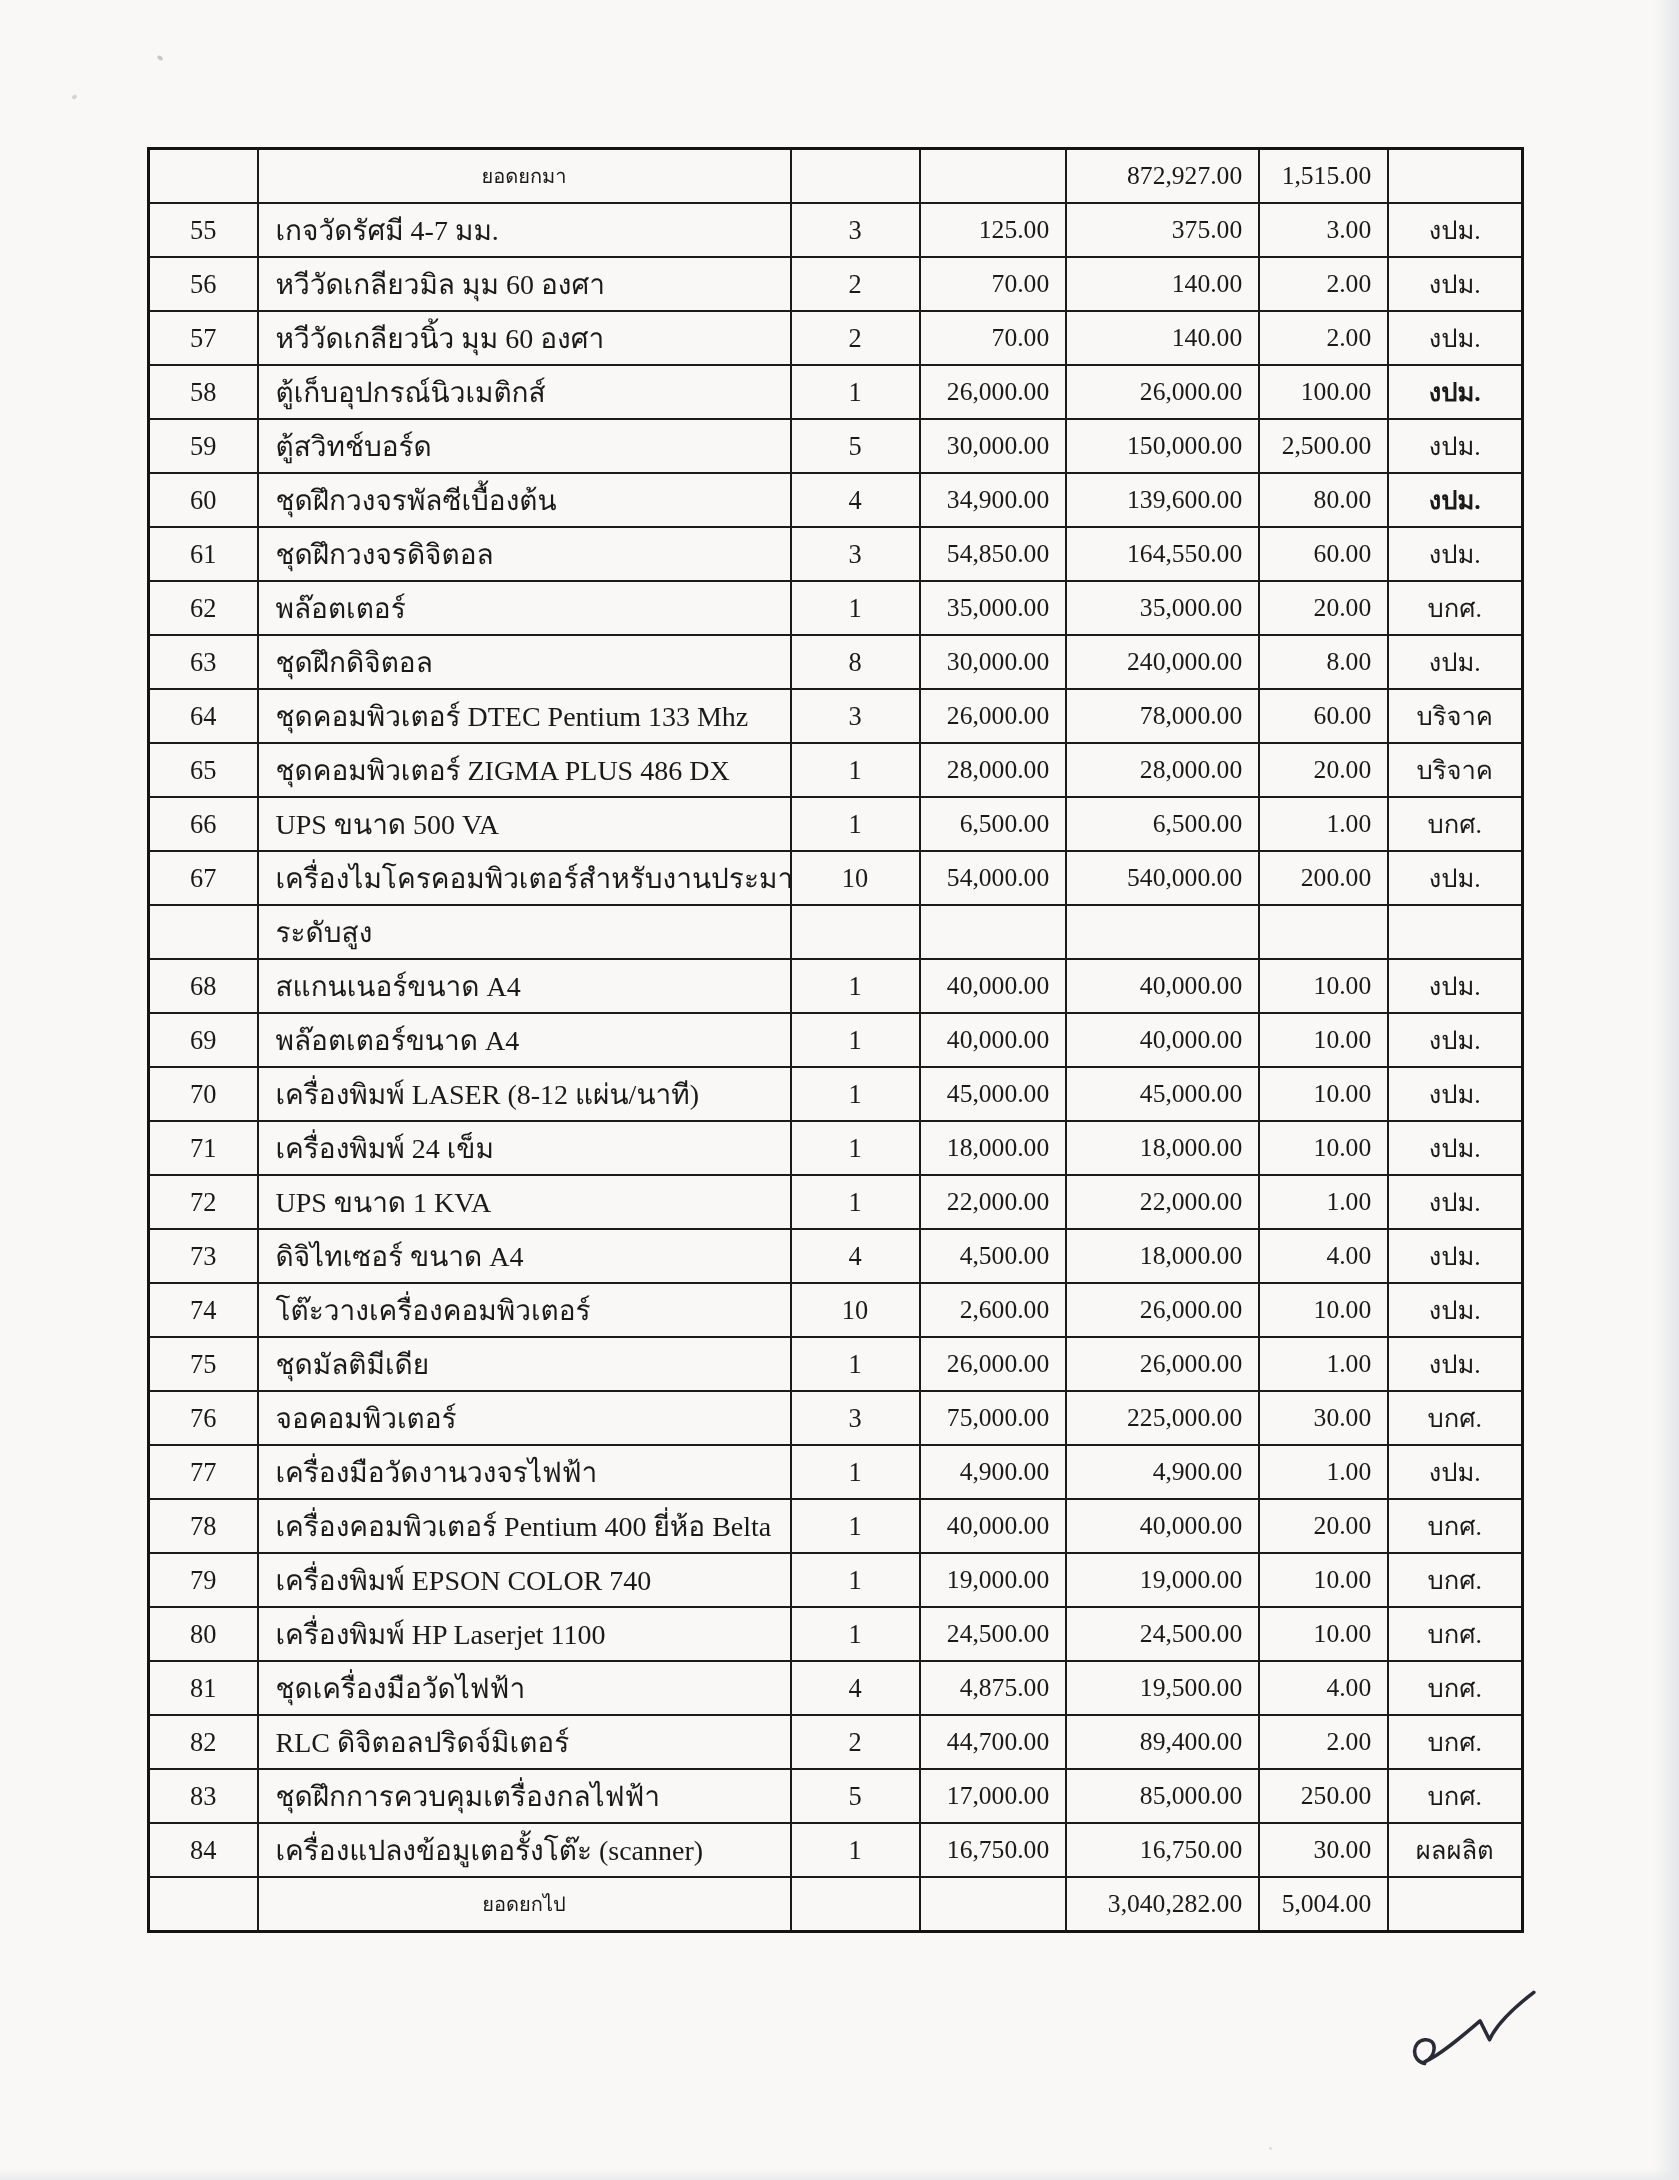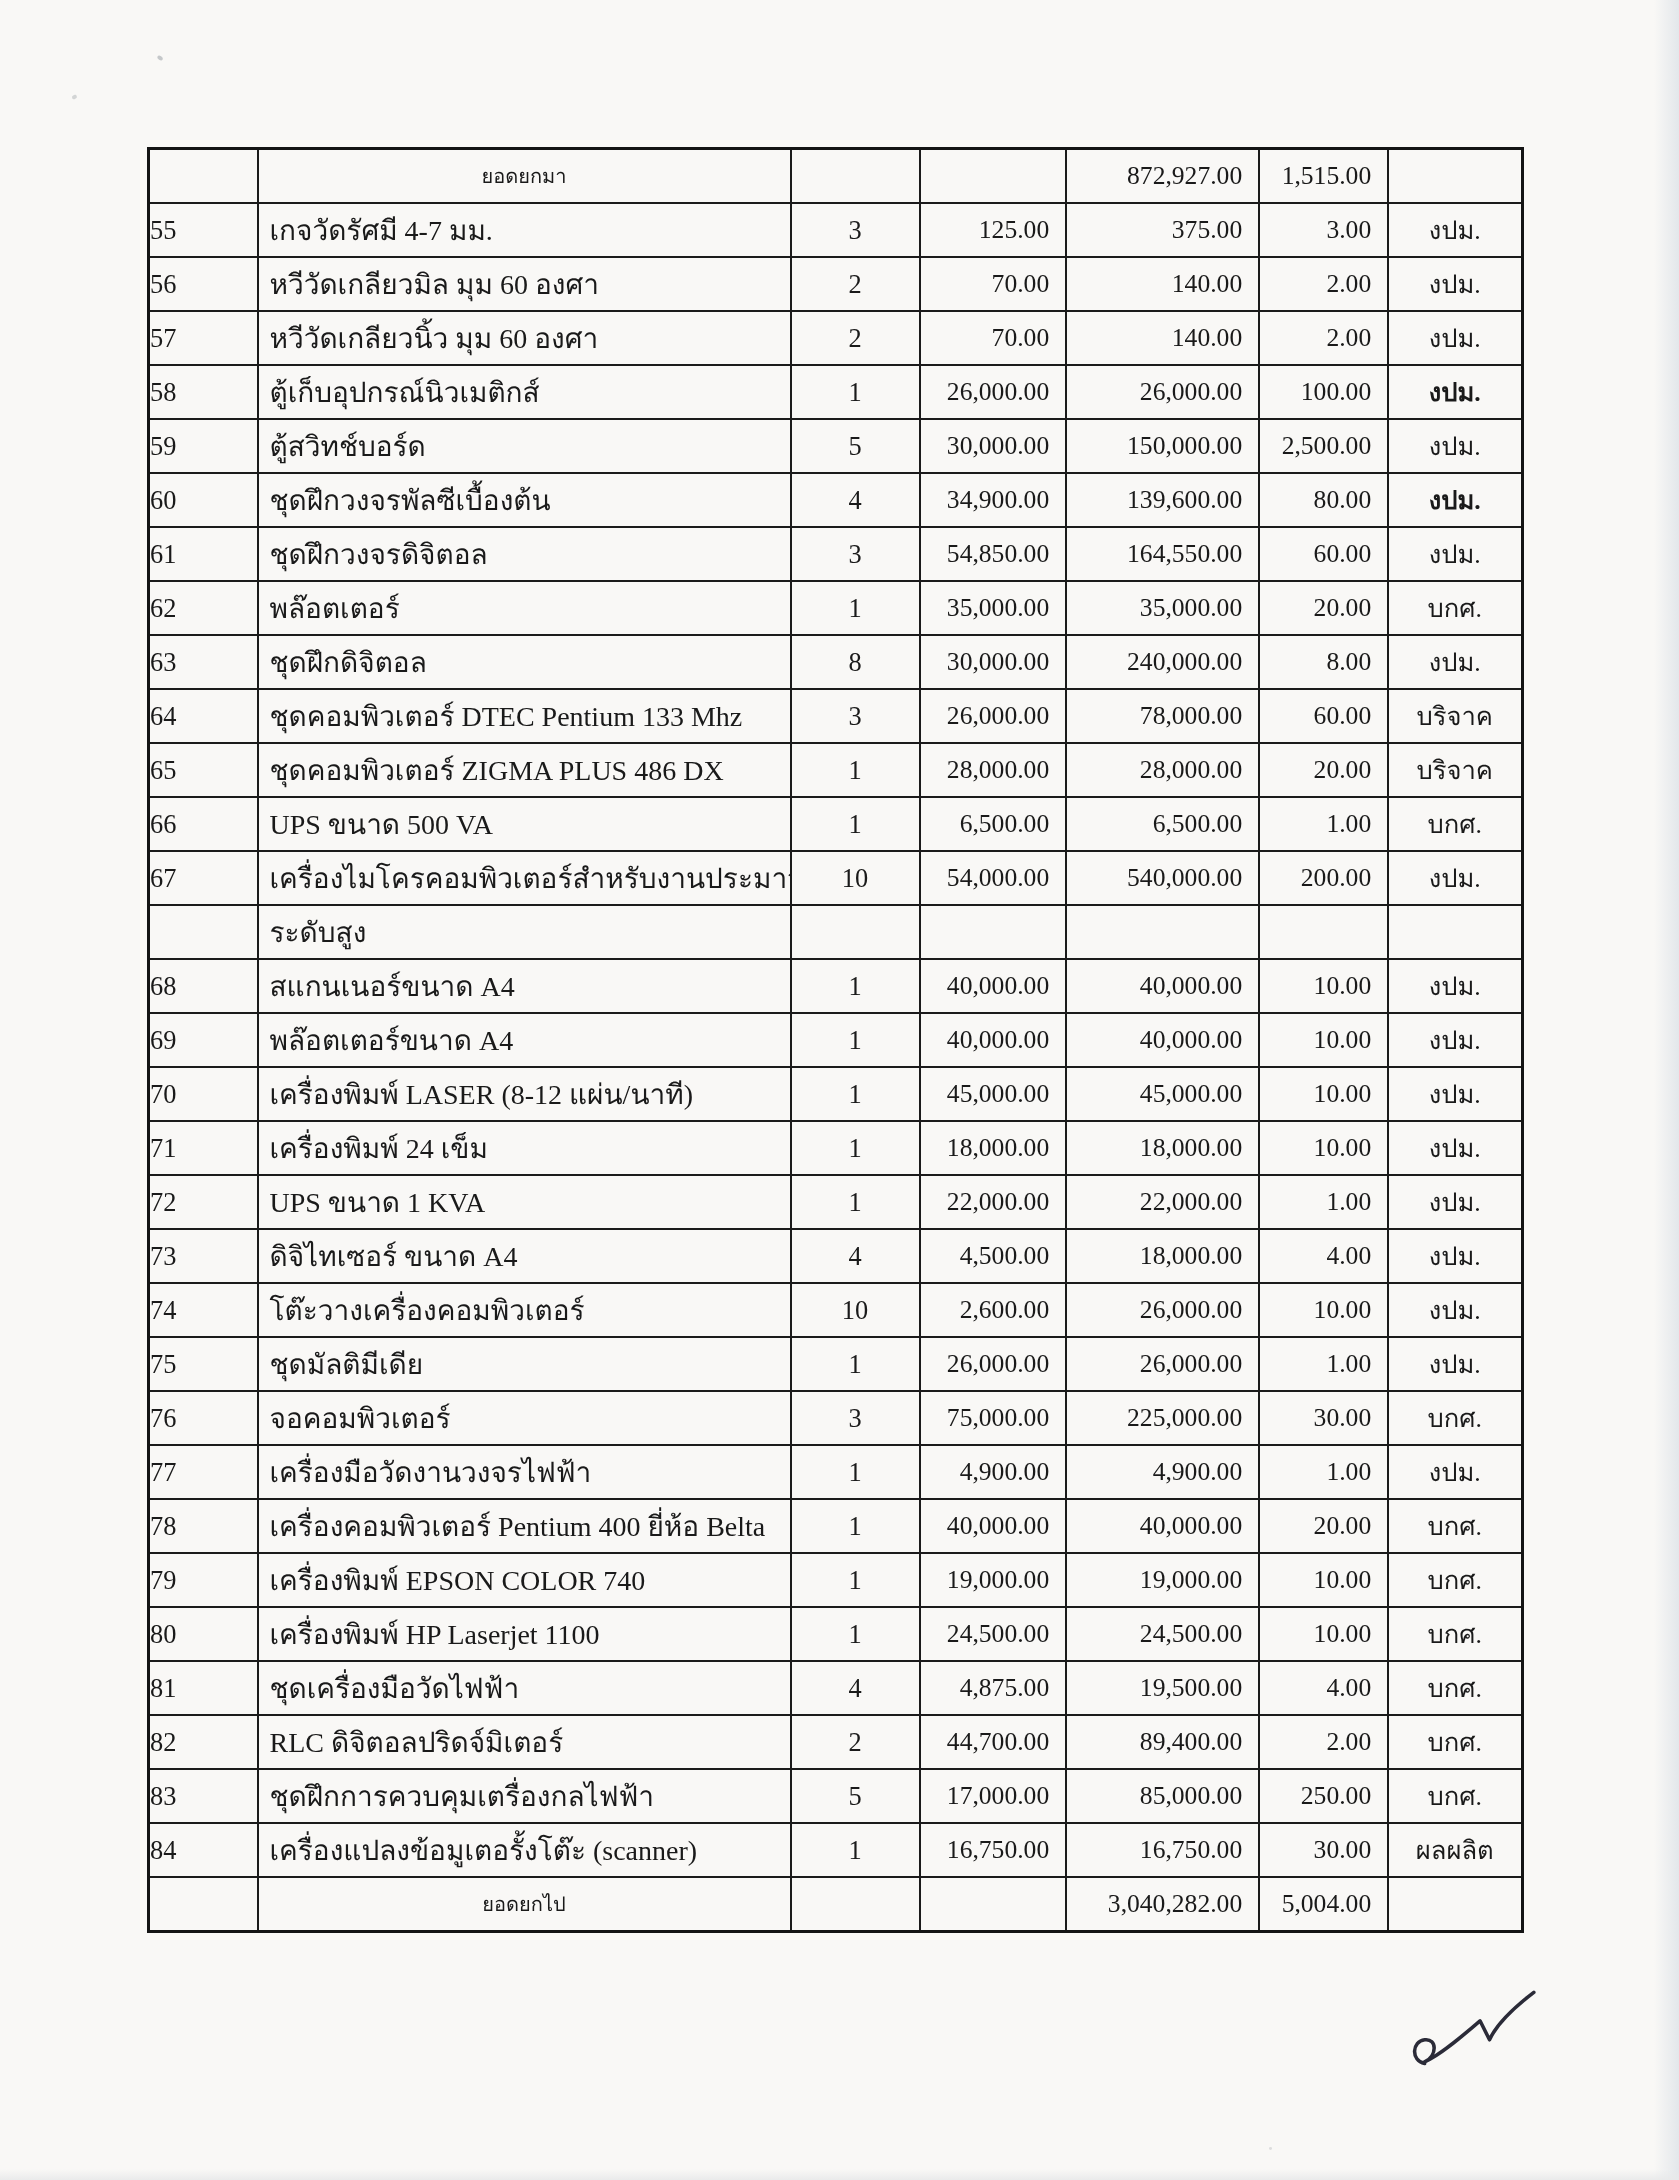--- a/index.html
+++ b/index.html
@@ -30,22 +30,22 @@
     border:3.4px solid #141414;
   }
   td{
     border:2.6px solid #1b1b1b;
     height:52px; 
     vertical-align:middle;
     padding:0;
     overflow:hidden;
     white-space:nowrap;
   }
-  .c-no   {font-size:26.4px;}
-  .c-desc {text-align:left;font-size:28px;padding-left:11px;}
+  .c-no   {text-align:center;font-size:26.4px;}
+  .c-desc {text-align:left;font-size:28px;padding-left:17px;}
   .c-qty  {text-align:center;font-size:26.4px;}
   .c-num  {text-align:right;font-size:25.6px;padding-right:15.3px;}
   .c-src  {text-align:center;font-size:25.6px;}
   .c-label{text-align:center;font-size:20px;}
   .bold{font-weight:700;}
 
   .signature{position:absolute;left:1407px;top:1986px;width:135px;height:87px;}
 </style>
 </head>
 <body>

